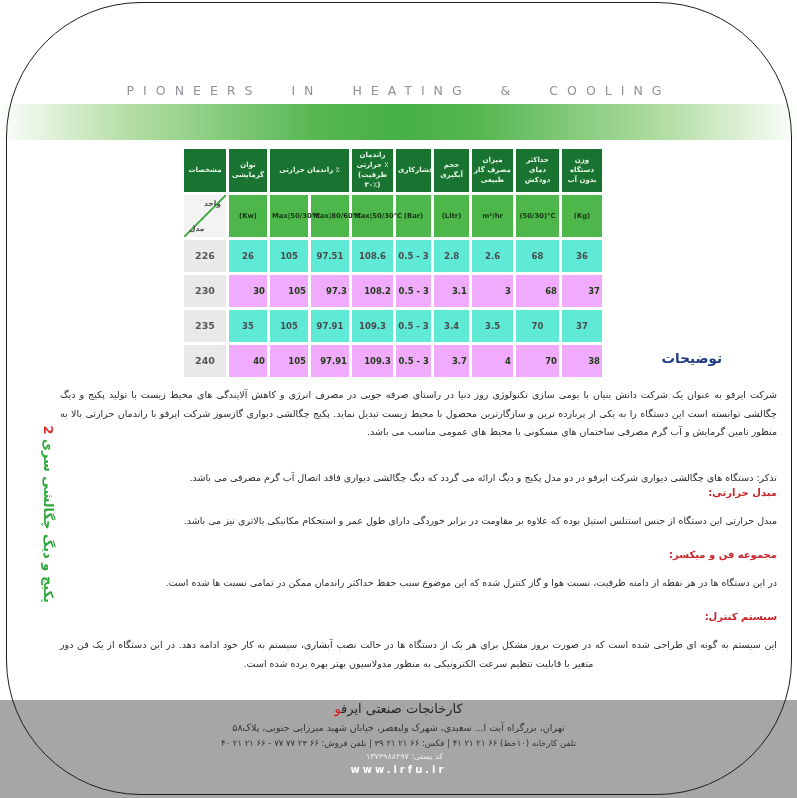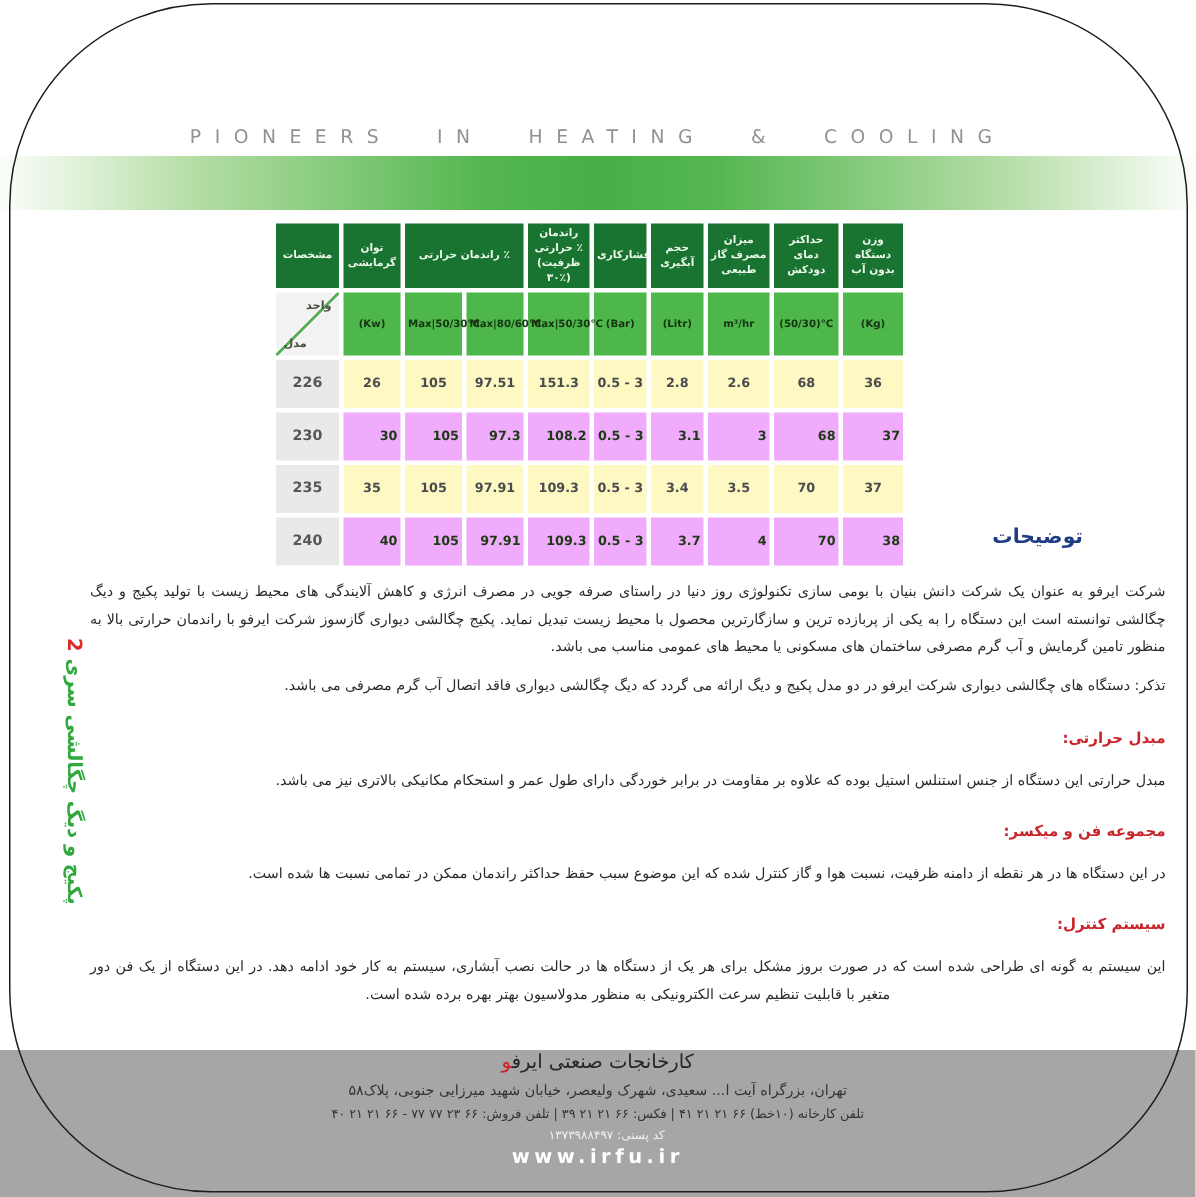--- a/index.html
+++ b/index.html
@@ -35,21 +35,21 @@
   td.unit{background:#4eb74b;color:#153312;font-size:6.8px;font-weight:700;height:40px;font-family:"DejaVu Sans",sans-serif;margin-top:32px;}
   td.corner-unit{
     position:relative;height:40px;
     background-color:#f3f3f3;
     background-image:linear-gradient(to bottom right,transparent calc(50% - 1px),#55b355 calc(50% - 1px),#55b355 calc(50% + 1px),transparent calc(50% + 1px));
     color:#4a4f46;font-size:7.5px;font-weight:700;margin-top:47px;
   }
   td.corner-unit .u{position:absolute;top:4px;right:5px;}
   td.corner-unit .m{position:absolute;bottom:4px;left:5px;}
   td.model{background:#e9e9e9;color:#55565a;font-size:9.5px;font-weight:600;height:30px;}
-  td.val{background:#fef9c3;color:#4a4b4e;font-size:8.5px;font-weight:600;height:30px;}
+  td.val{background:#5eead4;color:#4a4b4e;font-size:8.5px;font-weight:600;height:30px;}
   td.val.hl{background:#f0abfc;color:#1d3a14;text-align:right;}
   
   .notes-title{
     right:75px;top:350px;color:#1f3d85;font-size:13.5px;font-weight:700;
     direction:rtl;z-index:2;
   }
   .para,.subhead{
     left:60px;right:20px;direction:rtl;z-index:2;
     color:#2a2a2a;font-size:9.5px;line-height:1.95;
   }
@@ -65,21 +65,21 @@
     font-size:13px;font-weight:700;color:#2fa83c;z-index:2;white-space:nowrap;
   }
   .side-label .num{color:#e02b2b;}
   
   .footer-text{left:0;top:701px;width:100%;text-align:center;direction:rtl;z-index:3;}
   .company{font-size:13px;color:#262626;font-weight:400;}
   .company .accent{color:#d01f24;}
   .address{margin-top:6px;font-size:9.5px;color:#333;}
   .phones{margin-top:5px;font-size:8.5px;color:#333;}
   .postal{margin-top:4px;font-size:8px;color:#f0f0f0;padding-left:12px;}
-  .website{margin-top:3px;font-size:13px;color:#ffffff;letter-spacing:3px;direction:ltr;font-weight:600;}
+  .website{margin-top:3px;font-size:10px;color:#ffffff;letter-spacing:3px;direction:ltr;font-weight:600;}
 </style>
 </head>
 <body>
 
 <div class="layer band"></div>
 <div class="layer footer-bg"></div>
 
 <div class="layer tagline">PIONEERS IN HEATING &amp; COOLING</div>
 
 <div class="layer spec-wrap">
@@ -124,21 +124,21 @@
           <td class="unit" dir="ltr">(Litr)</td>
           <td class="unit" dir="ltr">m³/hr</td>
           <td class="unit" dir="ltr">(50/30)°C</td>
           <td class="unit" dir="ltr">(Kg)</td>
         </tr>
     <tr>
           <td class="model">226</td>
           <td class="val" dir="ltr">26</td>
           <td class="val" dir="ltr">105</td>
           <td class="val" dir="ltr">97.51</td>
-          <td class="val" dir="ltr">151.3</td>
+          <td class="val" dir="ltr">108.6</td>
           <td class="val" dir="ltr">0.5 - 3</td>
           <td class="val" dir="ltr">2.8</td>
           <td class="val" dir="ltr">2.6</td>
           <td class="val" dir="ltr">68</td>
           <td class="val" dir="ltr">36</td>
         </tr>
         <tr>
           <td class="model">230</td>
           <td class="val hl" dir="ltr">30</td>
           <td class="val hl" dir="ltr">105</td>
@@ -173,21 +173,21 @@
           <td class="val hl" dir="ltr">4</td>
           <td class="val hl" dir="ltr">70</td>
           <td class="val hl" dir="ltr">38</td>
         </tr>
       </tbody>
   </table>
 </div>
 
 <div class="layer notes-title">توضیحات</div>
 <div class="layer para just" style="top:386px;">شرکت ایرفو به عنوان یک شرکت دانش بنیان با بومی سازی تکنولوژی روز دنیا در راستای صرفه جویی در مصرف انرژی و کاهش آلایندگی های محیط زیست با تولید پکیج و دیگ چگالشی توانسته است این دستگاه را به یکی از پربازده ترین و سازگارترین محصول با محیط زیست تبدیل نماید. پکیج چگالشی دیواری گازسوز شرکت ایرفو با راندمان حرارتی بالا به منظور تامین گرمایش و آب گرم مصرفی ساختمان های مسکونی یا محیط های عمومی مناسب می باشد.</div>
-<div class="layer para" style="top:449px;text-align:right;">تذکر: دستگاه های چگالشی دیواری شرکت ایرفو در دو مدل پکیج و دیگ ارائه می گردد که  دیگ چگالشی دیواری فاقد اتصال آب گرم مصرفی می باشد.</div>
+<div class="layer para" style="top:469px;text-align:right;">تذکر: دستگاه های چگالشی دیواری شرکت ایرفو در دو مدل پکیج و دیگ ارائه می گردد که  دیگ چگالشی دیواری فاقد اتصال آب گرم مصرفی می باشد.</div>
 <div class="layer subhead" style="top:483px;">مبدل حرارتی:</div>
 <div class="layer para" style="top:512px;">مبدل حرارتی این دستگاه از جنس استنلس استیل بوده که علاوه بر مقاومت در برابر خوردگی دارای طول عمر و استحکام مکانیکی بالاتری نیز می باشد.</div>
 <div class="layer subhead" style="top:545px;">مجموعه فن و میکسر:</div>
 <div class="layer para" style="top:574px;">در این دستگاه ها در هر نقطه از دامنه ظرفیت، نسبت هوا و گاز کنترل شده که این موضوع سبب حفظ حداکثر راندمان ممکن در تمامی نسبت ها شده است.</div>
 <div class="layer subhead" style="top:607px;">سیستم کنترل:</div>
 <div class="layer para center-last" style="top:636px;">این سیستم به گونه ای طراحی شده است که در صورت بروز مشکل برای هر یک از دستگاه ها در حالت نصب آبشاری، سیستم به کار خود ادامه دهد. در این  دستگاه از یک فن دور متغیر با قابلیت تنظیم سرعت الکترونیکی به منظور مدولاسیون بهتر بهره برده شده است.</div>
 
 <div class="layer side-label"><span>پکیج و دیگ چگالشی سری</span> <span class="num">2</span></div>
 
 <div class="layer footer-text">

